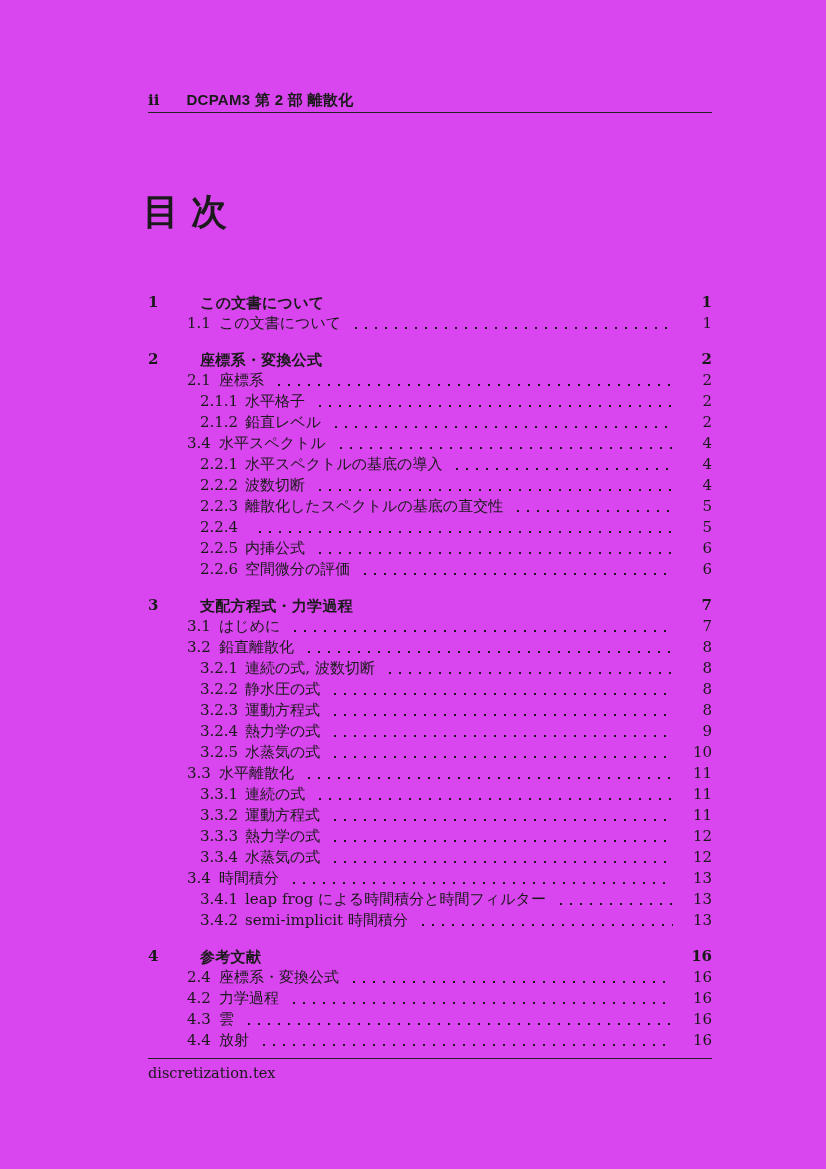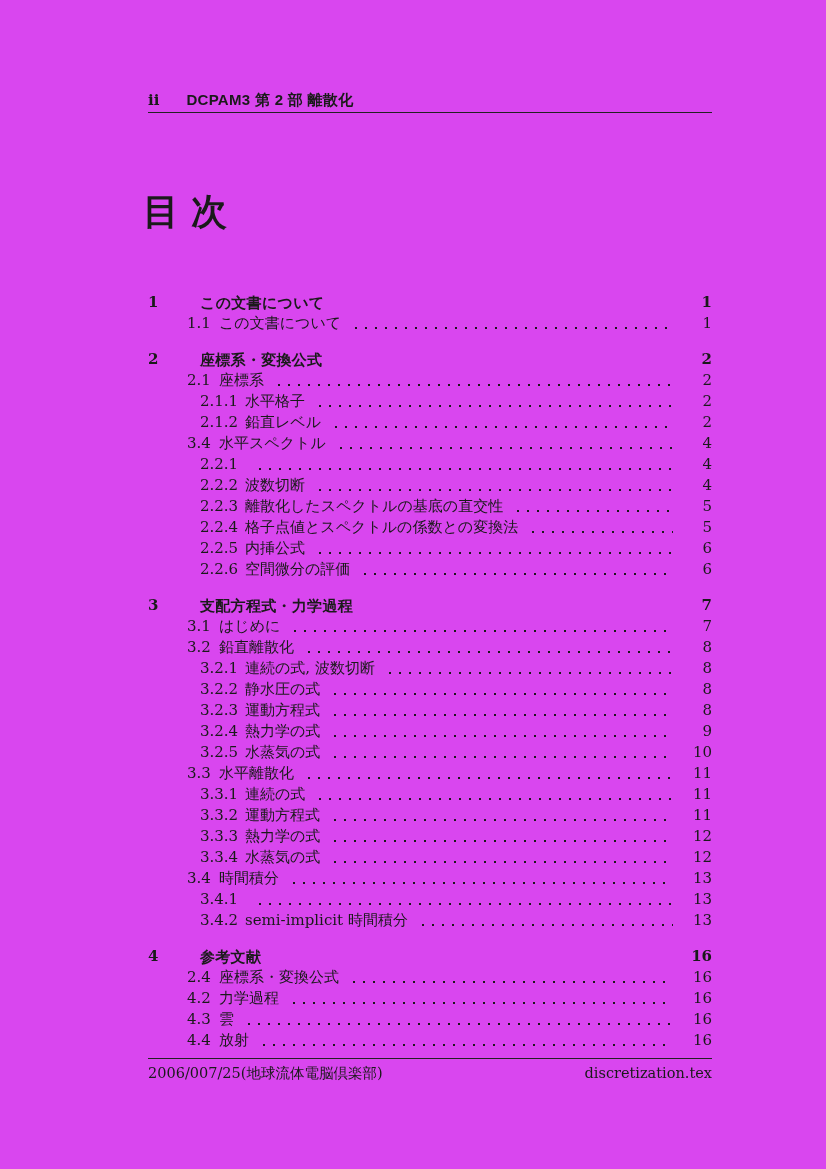--- a/index.html
+++ b/index.html
@@ -112,38 +112,38 @@
         <span class="pagenum">2</span>
       </div>
       <div class="row section">
         <span class="num">3.4</span>
         <span class="title">水平スペクトル</span>
         <span class="dots"></span>
         <span class="pagenum">4</span>
       </div>
       <div class="row subsection">
         <span class="num">2.2.1</span>
+        <span class="title">水平スペクトルの基底の導入</span>
         <span class="dots"></span>
         <span class="pagenum">4</span>
       </div>
       <div class="row subsection">
         <span class="num">2.2.2</span>
         <span class="title">波数切断</span>
         <span class="dots"></span>
         <span class="pagenum">4</span>
       </div>
       <div class="row subsection">
         <span class="num">2.2.3</span>
         <span class="title">離散化したスペクトルの基底の直交性</span>
         <span class="dots"></span>
         <span class="pagenum">5</span>
       </div>
       <div class="row subsection">
         <span class="num">2.2.4</span>
-        <span class="title">格子点値とスペクトルの係数との変換法</span>
         <span class="dots"></span>
         <span class="pagenum">5</span>
       </div>
       <div class="row subsection">
         <span class="num">2.2.5</span>
         <span class="title">内挿公式</span>
         <span class="dots"></span>
         <span class="pagenum">6</span>
       </div>
       <div class="row subsection">
@@ -231,20 +231,21 @@
         <span class="pagenum">12</span>
       </div>
       <div class="row section">
         <span class="num">3.4</span>
         <span class="title">時間積分</span>
         <span class="dots"></span>
         <span class="pagenum">13</span>
       </div>
       <div class="row subsection">
         <span class="num">3.4.1</span>
+        <span class="title">leap frog による時間積分と時間フィルター</span>
         <span class="dots"></span>
         <span class="pagenum">13</span>
       </div>
       <div class="row subsection">
         <span class="num">3.4.2</span>
         <span class="title">semi-implicit 時間積分</span>
         <span class="dots"></span>
         <span class="pagenum">13</span>
       </div>
       <div class="row chapter chapter-gap">
@@ -274,17 +275,16 @@
       <div class="row section">
         <span class="num">4.4</span>
         <span class="title">放射</span>
         <span class="dots"></span>
         <span class="pagenum">16</span>
       </div>
     </div>
 
   <div class="footer-rule"></div>
   <div class="footer">
-    <span>2006/007/25(地球流体電脳倶楽部)</span>
     <span>discretization.tex</span>
   </div>
 
 </div>
 
 </body></html>

